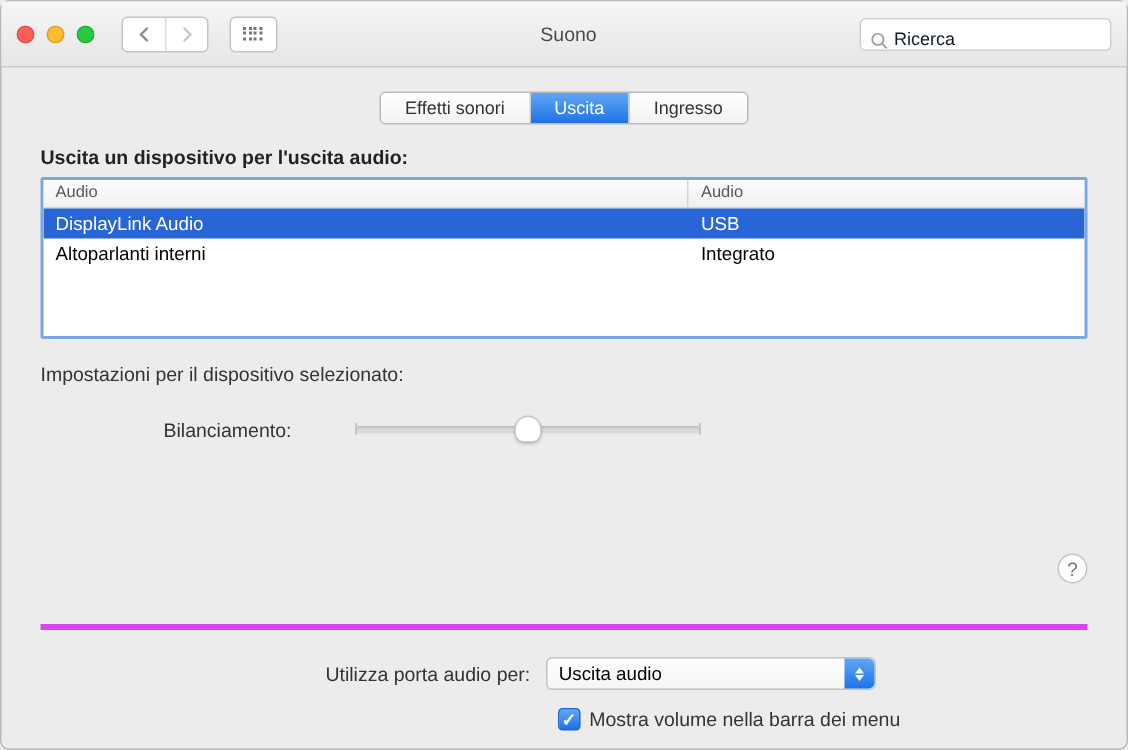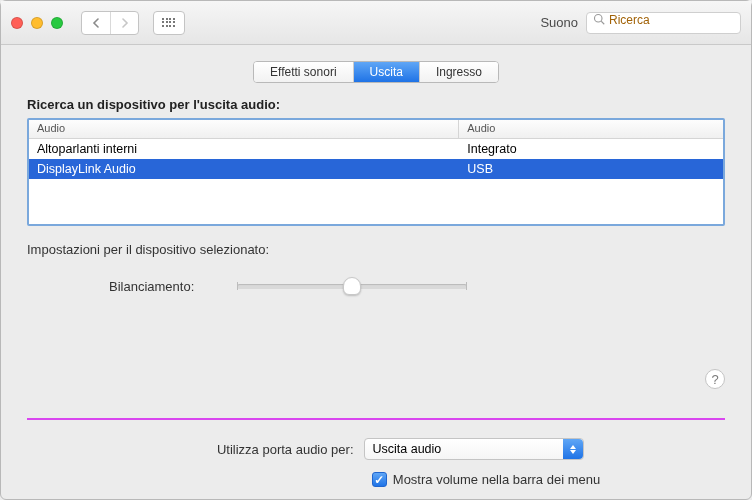--- a/index.html
+++ b/index.html
@@ -8,22 +8,22 @@
 .titlebar { height: 44px; background: linear-gradient(#f6f6f6,#e6e6e6); border-bottom: 1px solid #c9c9c9; display: flex; align-items: center; padding: 0 10px; gap: 8px; }
 .traffic { display: flex; gap: 8px; margin-right: 10px; }
 .dot { width: 12px; height: 12px; border-radius: 50%; border: 0.5px solid rgba(0,0,0,0.15); }
 .dot.r { background: #ff5f57; } .dot.y { background: #ffbd2e; } .dot.g { background: #28c940; }
 .btn-group { display: flex; background: #fff; border: 1px solid #c4c4c4; border-radius: 4px; height: 24px; overflow: hidden; }
 .btn-group .nav-btn { width: 28px; display: flex; align-items: center; justify-content: center; color: #7a7a7a; font-size: 14px; }
 .btn-group .nav-btn + .nav-btn { border-left: 1px solid #d9d9d9; }
 .grid-btn { width: 32px; height: 24px; background: #fff; border: 1px solid #c4c4c4; border-radius: 4px; display: flex; align-items: center; justify-content: center; margin-left: 6px; }
 .grid-dots { width: 14px; height: 10px; display: grid; grid-template-columns: repeat(4, 2px); grid-template-rows: repeat(3, 2px); gap: 1.5px; }
 .grid-dots span { width: 2px; height: 2px; background: #777; }
-.title { flex: 1; text-align: right; font-size: 13px; color: #4a4a4a; }
-.search { width: 155px; height: 22px; background: #fff; border: 1px solid #cfcfcf; border-radius: 4px; display: flex; align-items: flex-start; padding: 0 6px; gap: 4px; color: #a16207; font-size: 12px; }
+.title { flex: 1; text-align: center; font-size: 13px; color: #4a4a4a; }
+.search { width: 168px; height: 22px; background: #fff; border: 1px solid #cfcfcf; border-radius: 4px; display: flex; align-items: flex-end; padding: 0 6px; gap: 4px; color: #0f172a; font-size: 12px; }
 .search svg { width: 12px; height: 12px; stroke: #9a9a9a; fill: none; }
 .content { flex: 1; padding: 16px 26px 12px; display: flex; flex-direction: column; position: relative; }
 .segmented { display: flex; justify-content: center; margin-bottom: 14px; }
 .seg-group { display: flex; border: 1px solid #b9b9b9; border-radius: 4px; overflow: hidden; background: #fff; height: 22px; box-shadow: 0 1px 0 rgba(255,255,255,.8) inset; }
 .seg-btn { padding: 0 16px; font-size: 12px; color: #333; display: flex; align-items: center; border-right: 1px solid #ccc; background: linear-gradient(#fff,#f2f2f2); cursor: default; }
 .seg-btn:last-child { border-right: none; }
 .seg-btn.active { background: linear-gradient(#5fa6f6,#1f73e6); color: #fff; }
 .section-label { font-size: 13px; font-weight: 600; color: #222; margin-bottom: 6px; }
 .table { border: 2px solid #7aa8dc; border-radius: 2px; background: #fff; height: 108px; display: flex; flex-direction: column; margin-bottom: 16px; overflow: hidden; }
 .table-head { display: flex; background: linear-gradient(#fdfdfd,#f0f0f0); border-bottom: 1px solid #d5d5d5; font-size: 11px; color: #555; height: 19px; }
@@ -35,21 +35,21 @@
 .settings-label { font-size: 13px; color: #333; margin-bottom: 22px; }
 .balance-row { display: flex; align-items: center; gap: 18px; padding-left: 82px; }
 .bal-label { font-size: 13px; color: #333; width: 110px; text-align: left; }
 .slider-wrap { display: flex; flex-direction: column; gap: 6px; }
 .slider { position: relative; width: 230px; height: 5px; background: #d9d9d9; border-radius: 3px; box-shadow: inset 0 1px 1px rgba(0,0,0,.15); }
 .slider .tick { position: absolute; width: 1px; height: 8px; background: #bcbcbc; top: -2px; }
 .thumb { position: absolute; width: 18px; height: 18px; background: #fff; border: 1px solid #c8c8c8; top: -7px; transform: translateX(-50%); box-shadow: 0 1px 2px rgba(0,0,0,.2); }
 .thumb.round { border-radius: 50%; }
 .slider-labels { display: flex; justify-content: space-between; width: 230px; font-size: 11px; color: #777; }
 .help { position: absolute; right: 26px; bottom: 110px; width: 20px; height: 20px; border: 1px solid #c4c4c4; border-radius: 50%; display: flex; align-items: center; justify-content: center; font-size: 13px; color: #7a7a7a; background: #fff; }
-.bottom { margin-top: auto; border-top: 2px solid #d946ef; padding-top: 18px; display: flex; flex-direction: column; gap: 12px; align-items: center; }
+.bottom { margin-top: auto; border-top: 4px solid #d946ef; padding-top: 18px; display: flex; flex-direction: column; gap: 12px; align-items: center; }
 .form-row { display: flex; align-items: center; gap: 10px; }
 .form-label { font-size: 13px; color: #333; width: 185px; text-align: right; }
 .select { width: 220px; height: 22px; background: linear-gradient(#fff,#f5f5f5); border: 1px solid #c4c4c4; border-radius: 4px; display: flex; align-items: center; padding: 0 8px; font-size: 12.5px; position: relative; }
 .select-arrows { position: absolute; right: 0; top: 0; width: 20px; height: 100%; background: linear-gradient(#5fa6f6,#1f73e6); border-radius: 0 4px 4px 0; display: flex; flex-direction: column; align-items: center; justify-content: center; gap: 1px; }
 .select-arrows::before, .select-arrows::after { content: ""; width: 0; height: 0; border-left: 3.5px solid transparent; border-right: 3.5px solid transparent; }
 .select-arrows::before { border-bottom: 4px solid #fff; }
 .select-arrows::after { border-top: 4px solid #fff; }
 .vol-row { display: flex; align-items: center; gap: 12px; }
 .vol-icon { color: #8a8a8a; }
 .vol-slider { position: relative; width: 200px; height: 4px; background: #d9d9d9; border-radius: 2px; box-shadow: inset 0 1px 1px rgba(0,0,0,.15); }
@@ -109,34 +109,34 @@
 
   <div class="content">
     <div class="segmented">
       <div class="seg-group">
         <div class="seg-btn">Effetti sonori</div>
         <div class="seg-btn active">Uscita</div>
         <div class="seg-btn">Ingresso</div>
       </div>
     </div>
 
-    <div class="section-label">Ricerca un dispositivo per l'uscita audio:</div>
+    <div class="section-label">Uscita un dispositivo per l'uscita audio:</div>
 
     <div class="table">
       <div class="table-head">
         <div class="col-name">Audio</div>
         <div class="col-type">Audio</div>
       </div>
+      <div class="table-row selected">
+        <div class="col-name">DisplayLink Audio</div>
+        <div class="col-type">USB</div>
+      </div>
       <div class="table-row">
         <div class="col-name">Altoparlanti interni</div>
         <div class="col-type">Integrato</div>
-      </div>
-      <div class="table-row selected">
-        <div class="col-name">DisplayLink Audio</div>
-        <div class="col-type">USB</div>
       </div>
     </div>
 
     <div class="settings-label">Impostazioni per il dispositivo selezionato:</div>
 
     <div class="balance-row">
       <div class="bal-label">Bilanciamento:</div>
       <div class="slider-wrap">
         <div class="slider">
           <div class="tick" style="left:0"></div>

